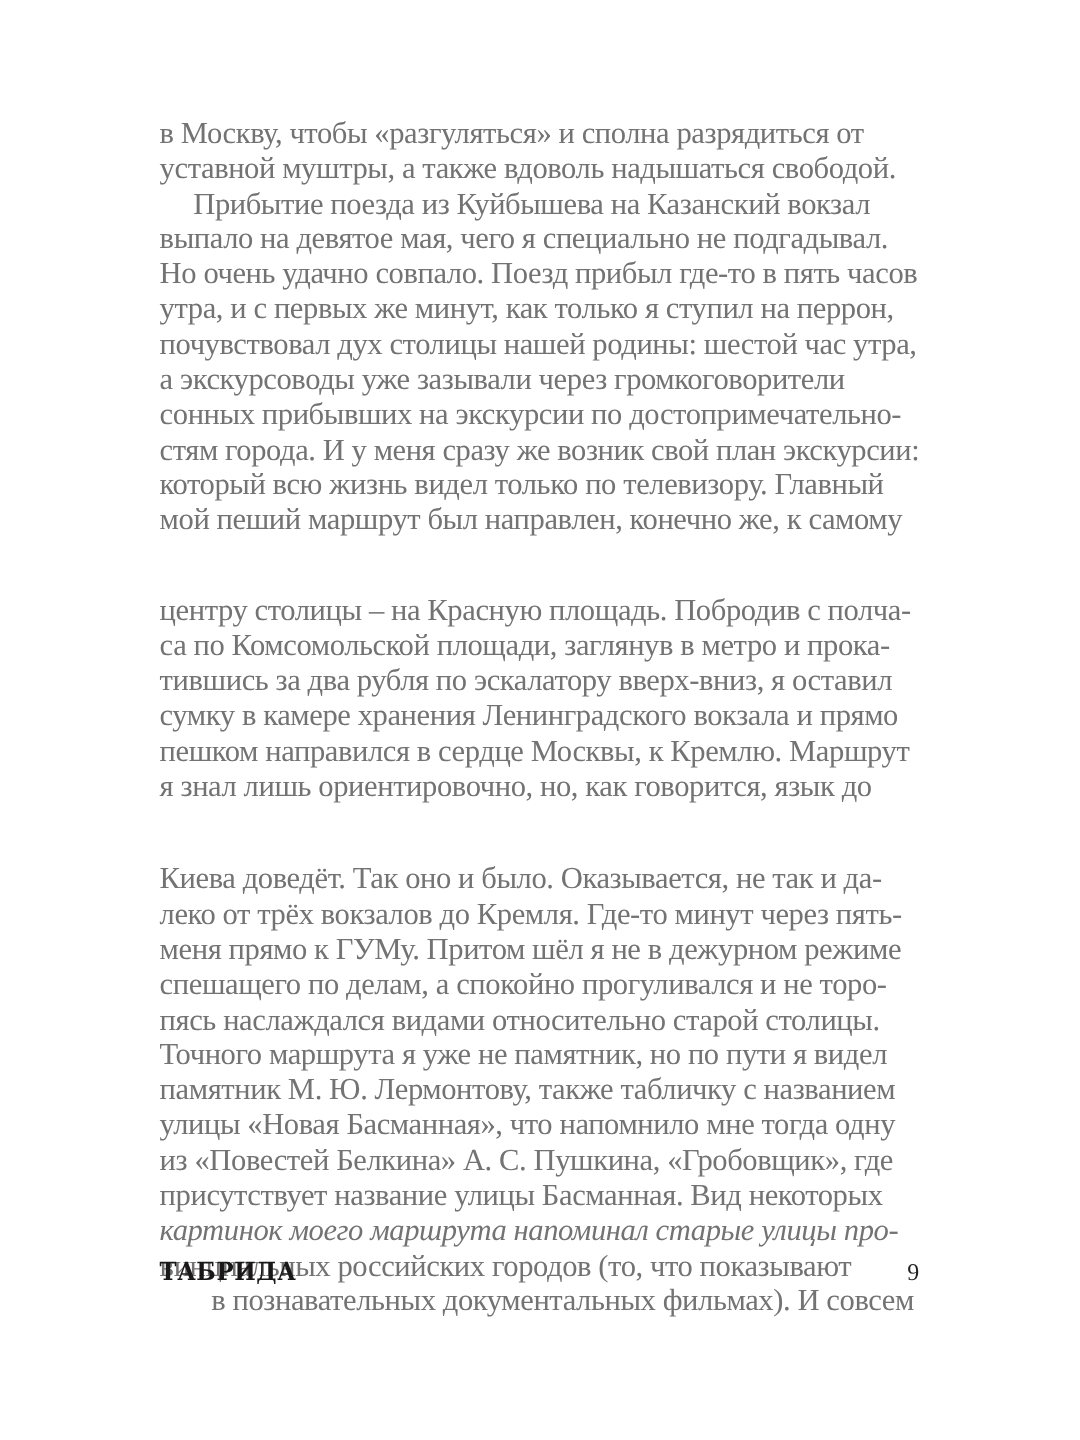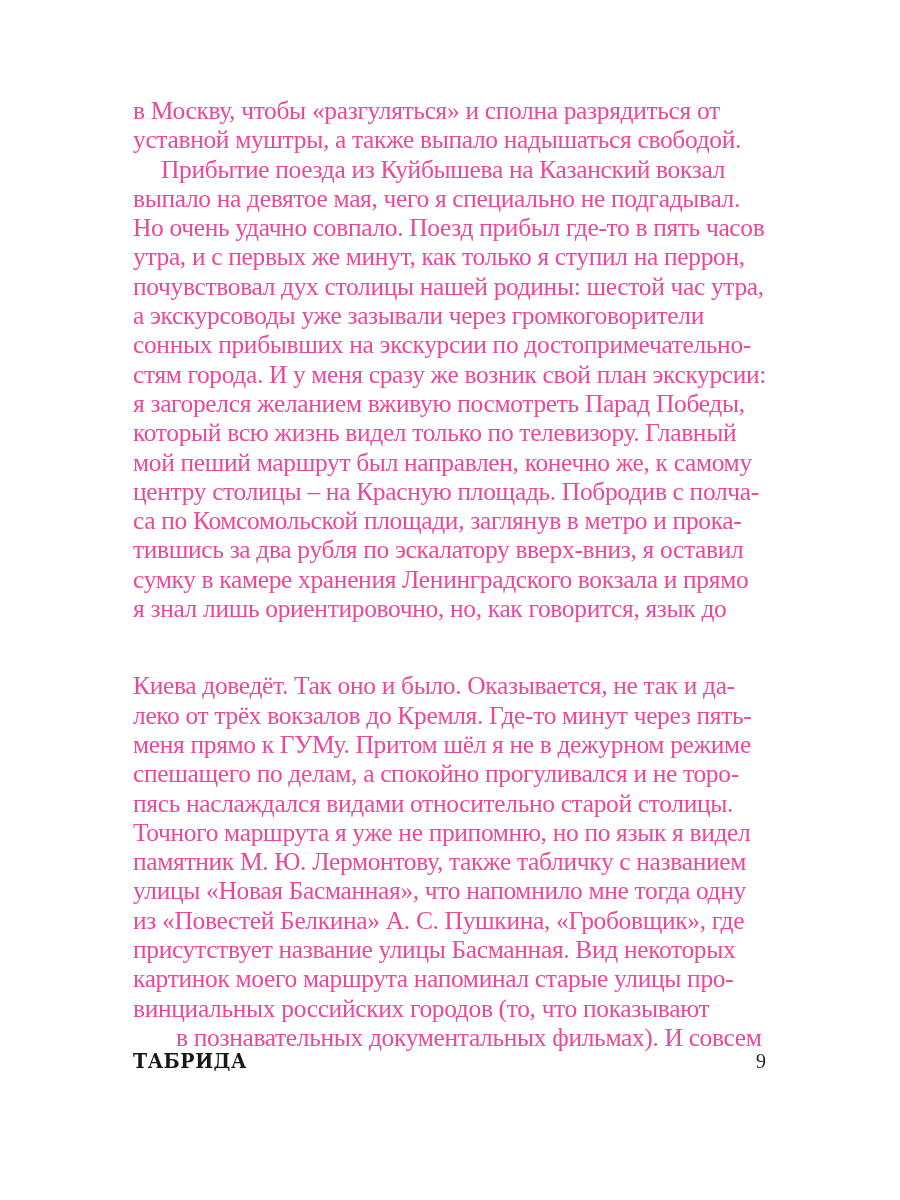--- a/index.html
+++ b/index.html
@@ -20,21 +20,21 @@
       background: #ffffff;
     }
     .text-block {
       position: absolute;
       left: 133px;
       top: 96px;
       width: 633px;
       font-family: "Liberation Serif", "DejaVu Serif", serif;
       font-size: 25.5px;
       line-height: 29.3px;
-      color: #ec4899;
+      color: #737373;
       letter-spacing: -0.35px;
     }
     .line {
       display: block;
       height: 29.3px;
       white-space: nowrap;
       text-align: justify;
       text-align-last: justify;
       overflow: visible;
     }
@@ -68,48 +68,48 @@
       font-size: 20px;
       color: #231f20;
     }
   </style>
 </head>
 <body>
 
 <div class="page">
   <div class="text-block" id="text-block">
       <span class="line" style="word-spacing: 0px; text-align-last: left;">в Москву, чтобы «разгуляться» и сполна разрядиться от</span>
-      <span class="line" style="word-spacing: 0px; text-align-last: left;">уставной муштры, а также выпало надышаться свободой.</span>
+      <span class="line" style="word-spacing: 0px; text-align-last: left;">уставной муштры, а также вдоволь надышаться свободой.</span>
       <span class="line indent" style="word-spacing: 0px; text-align-last: left;">Прибытие поезда из Куйбышева на Казанский вокзал</span>
       <span class="line" style="word-spacing: 0px; text-align-last: left;">выпало на девятое мая, чего я специально не подгадывал.</span>
       <span class="line" style="word-spacing: 0px; text-align-last: left;">Но очень удачно совпало. Поезд прибыл где-то в пять часов</span>
       <span class="line" style="word-spacing: 0px; text-align-last: left;">утра, и с первых же минут, как только я ступил на перрон,</span>
       <span class="line" style="word-spacing: 0px; text-align-last: left;">почувствовал дух столицы нашей родины: шестой час утра,</span>
       <span class="line" style="word-spacing: 0px; text-align-last: left;">а экскурсоводы уже зазывали через громкоговорители</span>
       <span class="line" style="word-spacing: 0px; text-align-last: left;">сонных прибывших на экскурсии по достопримечательно-</span>
       <span class="line" style="display: block; text-align-last: left;"><span style="display: inline-block; transform-origin: left center; transform: scaleX(0.998029);">стям города. И у меня сразу же возник свой план экскурсии:</span></span>
-      <span class="line" style="word-spacing: 0px; text-align-last: left;">я загорелся желанием вживую посмотреть Парад Победы,</span>
       <span class="line" style="word-spacing: 0px; text-align-last: left;">который всю жизнь видел только по телевизору. Главный</span>
       <span class="line" style="word-spacing: 0px; text-align-last: left;">мой пеший маршрут был направлен, конечно же, к самому</span>
-      <span class="line" style="word-spacing: 0px; text-align-last: left;">центру столицы – на Красную площадь. Побродив с полча-</span>
+      <span class="line" style="word-spacing: 0px; text-align-last: left; margin-top: 46px;">центру столицы – на Красную площадь. Побродив с полча-</span>
       <span class="line" style="word-spacing: 0px; text-align-last: left;">са по Комсомольской площади, заглянув в метро и прока-</span>
       <span class="line" style="word-spacing: 0px; text-align-last: left;">тившись за два рубля по эскалатору вверх-вниз, я оставил</span>
       <span class="line" style="word-spacing: 0px; text-align-last: left;">сумку в камере хранения Ленинградского вокзала и прямо</span>
+      <span class="line" style="word-spacing: 0px; text-align-last: left;">пешком направился в сердце Москвы, к Кремлю. Маршрут</span>
       <span class="line" style="word-spacing: 0px; text-align-last: left;">я знал лишь ориентировочно, но, как говорится, язык до</span>
       <span class="line" style="word-spacing: 0px; text-align-last: left; margin-top: 48px;">Киева доведёт. Так оно и было. Оказывается, не так и да-</span>
       <span class="line" style="word-spacing: 0px; text-align-last: left;">леко от трёх вокзалов до Кремля. Где-то минут через пять-</span>
       <span class="line" style="word-spacing: 0px; text-align-last: left;">меня прямо к ГУМу. Притом шёл я не в дежурном режиме</span>
       <span class="line" style="word-spacing: 0px; text-align-last: left;">спешащего по делам, а спокойно прогуливался и не торо-</span>
       <span class="line" style="word-spacing: 0px; text-align-last: left;">пясь наслаждался видами относительно старой столицы.</span>
-      <span class="line" style="word-spacing: 0px; text-align-last: left;">Точного маршрута я уже не припомню, но по язык я видел</span>
+      <span class="line" style="word-spacing: 0px; text-align-last: left;">Точного маршрута я уже не памятник, но по пути я видел</span>
       <span class="line" style="word-spacing: 0px; text-align-last: left;">памятник М. Ю. Лермонтову, также табличку с названием</span>
       <span class="line" style="word-spacing: 0px; text-align-last: left;">улицы «Новая Басманная», что напомнило мне тогда одну</span>
       <span class="line" style="word-spacing: 0px; text-align-last: left;">из «Повестей Белкина» А. С. Пушкина, «Гробовщик», где</span>
       <span class="line" style="word-spacing: 0px; text-align-last: left;">присутствует название улицы Басманная. Вид некоторых</span>
-      <span class="line" style="word-spacing: 0px; text-align-last: left;">картинок моего маршрута напоминал старые улицы про-</span>
+      <span class="line" style="word-spacing: 0px; text-align-last: left; font-style: italic;">картинок моего маршрута напоминал старые улицы про-</span>
       <span class="line" style="word-spacing: 0px; text-align-last: left;">винциальных российских городов (то, что показывают</span>
       <span class="line" style="word-spacing: 0px; text-align-last: left; margin-left: 43px;">в познавательных документальных фильмах). И совсем</span>
     </div>
 
   <div class="footer">
     <span class="logo">ТАБРИДА</span>
     <span class="page-number">9</span>
   </div>
 </div>
 

